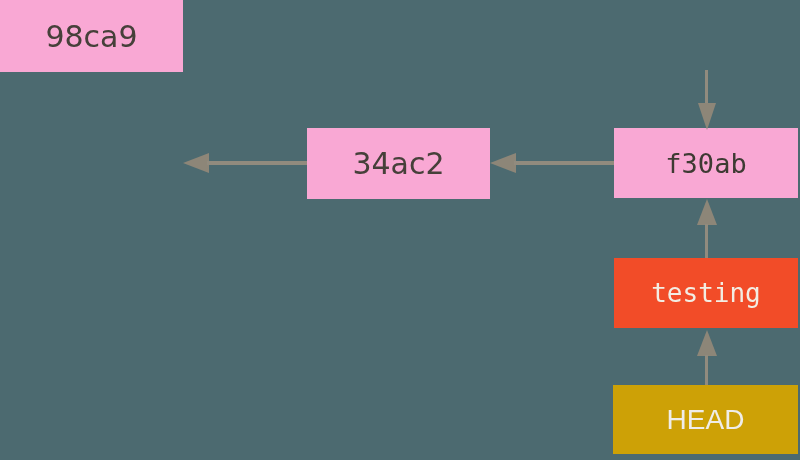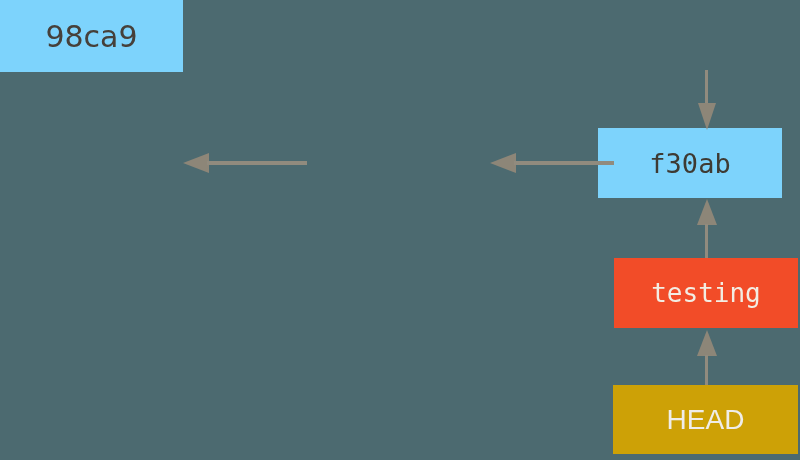--- a/index.html
+++ b/index.html
@@ -15,21 +15,21 @@
     font-family: "DejaVu Sans", sans-serif;
   }
   .node {
     position: absolute;
     display: flex;
     align-items: center;
     justify-content: center;
     box-sizing: border-box;
   }
   .commit {
-    background: #7dd3fc;
+    background: #f9a8d4;
     color: #46403a;
     font-size: 30px;
     font-family: "DejaVu Sans", "Liberation Sans", sans-serif;
     justify-content: center;
   }
   .commit.mono {
     font-family: "DejaVu Sans Mono", "Liberation Mono", monospace;
     font-size: 27px;
     color: #3e3a33;
   }
@@ -73,22 +73,25 @@
 </style>
 </head>
 <body>
 
 <div class="stage">
 
   <div class="node commit" style="left:0; top:128; width:183px; height:72px;">
     <span>98ca9</span>
   </div>
 
+  <div class="node commit" style="left:307px; top:128px; width:183px; height:71px;">
+    <span>34ac2</span>
+  </div>
 
-  <div class="node commit mono" style="left:598px; top:128px; width:184px; height:70px;">
+  <div class="node commit mono" style="left:614px; top:128px; width:184px; height:70px;">
     <span>f30ab</span>
   </div>
 
 
   <div class="node head" style="left:613px; top:385px; width:185px; height:69px;">
     <span>HEAD</span>
   </div>
 
   <div class="node branch" style="left:614px; top:258px; width:184px; height:70px;">
     <span>testing</span>

